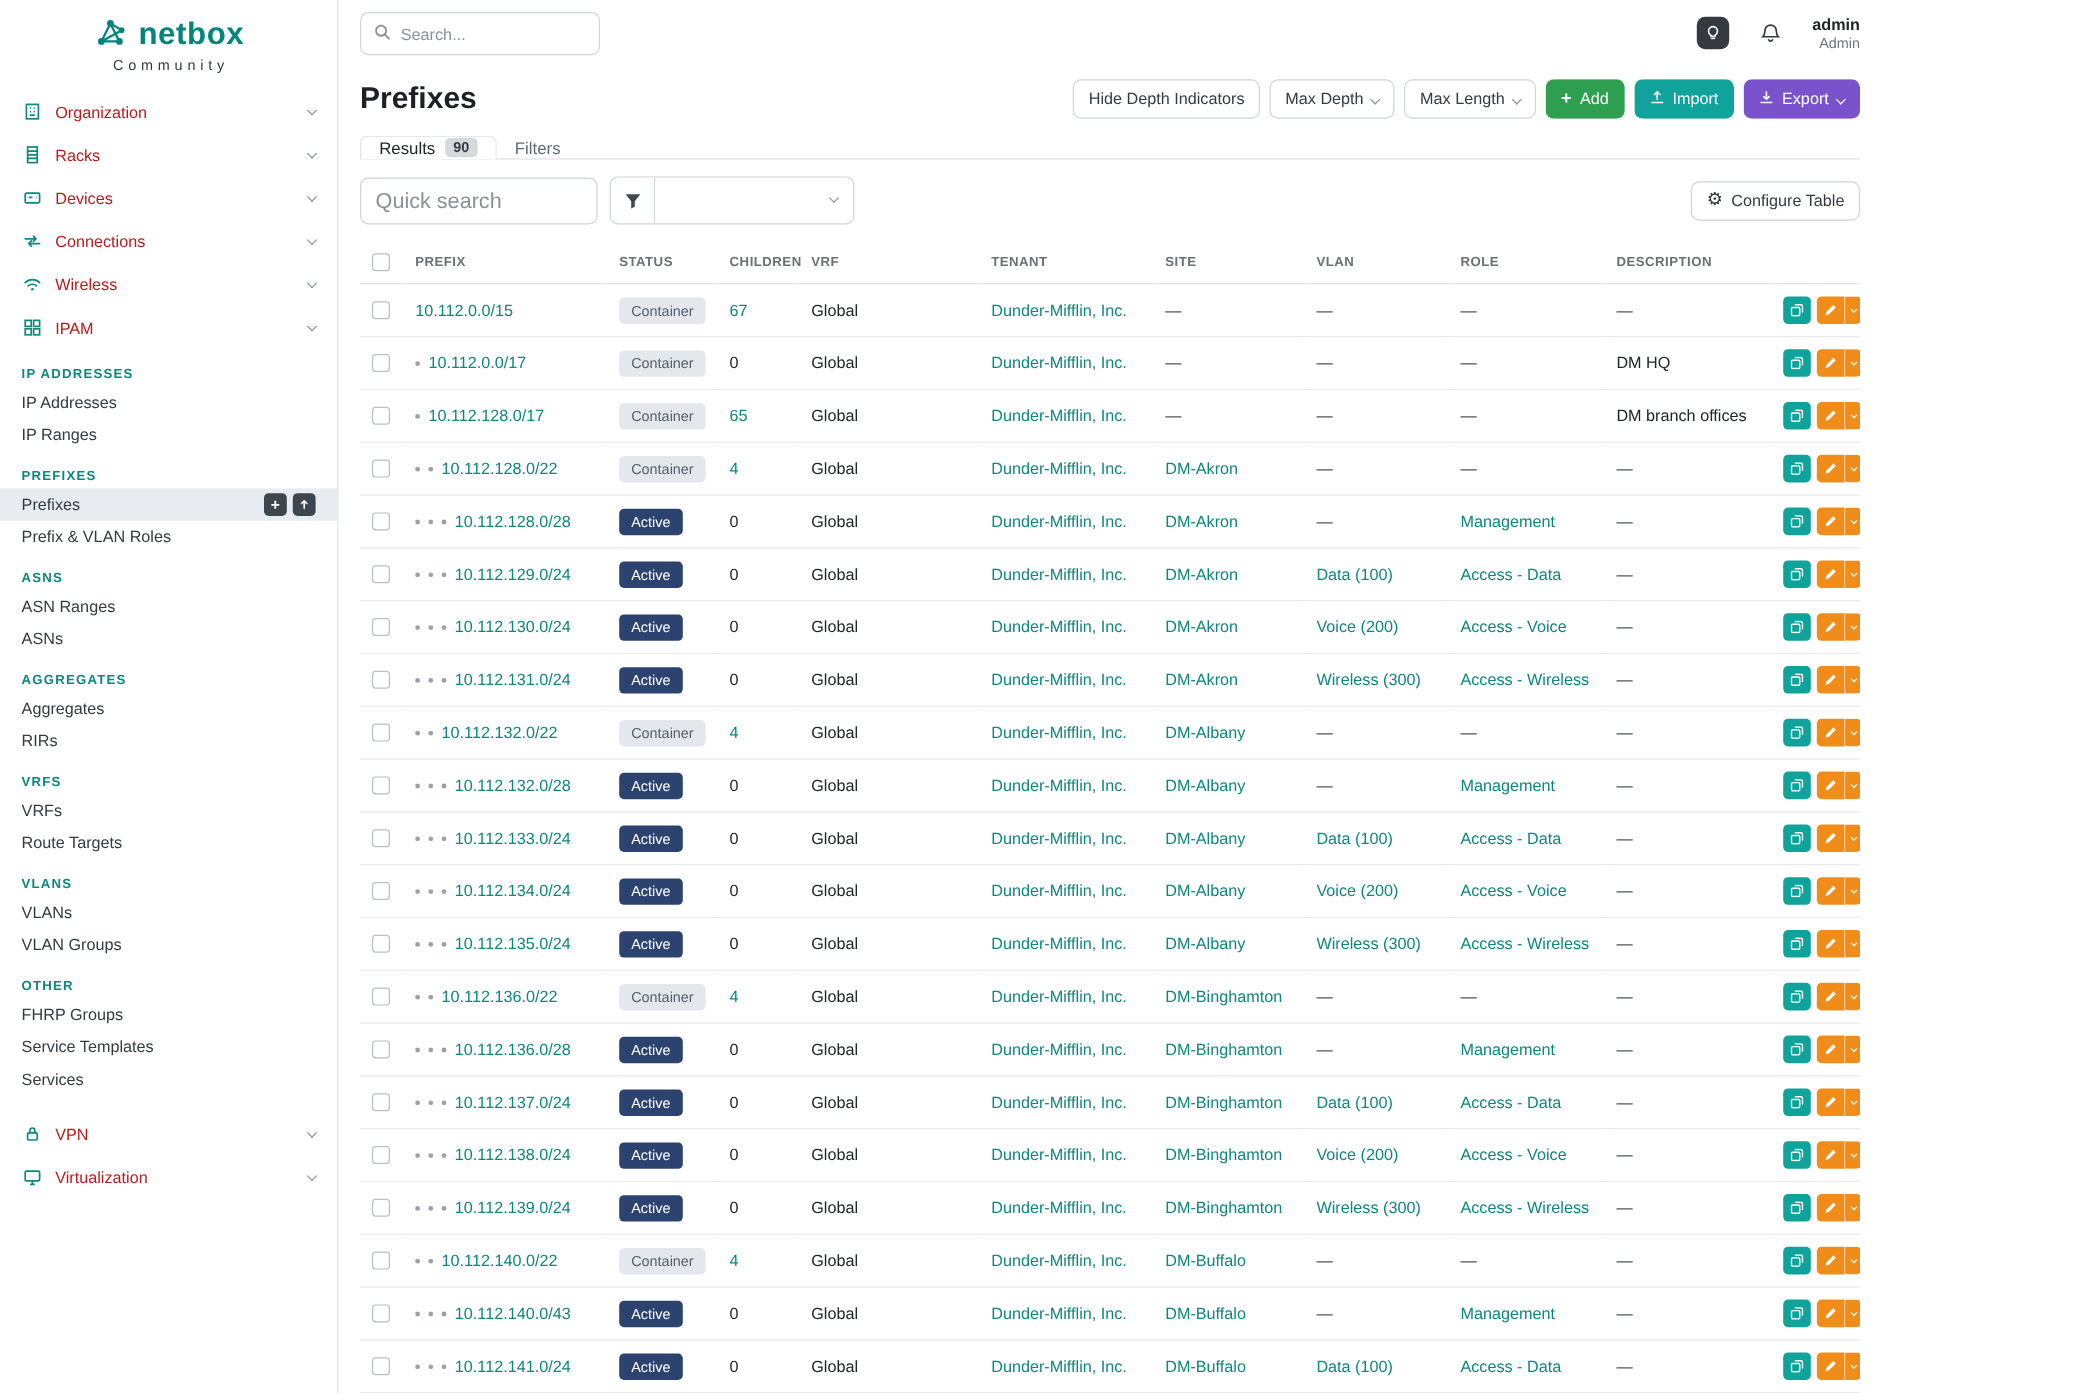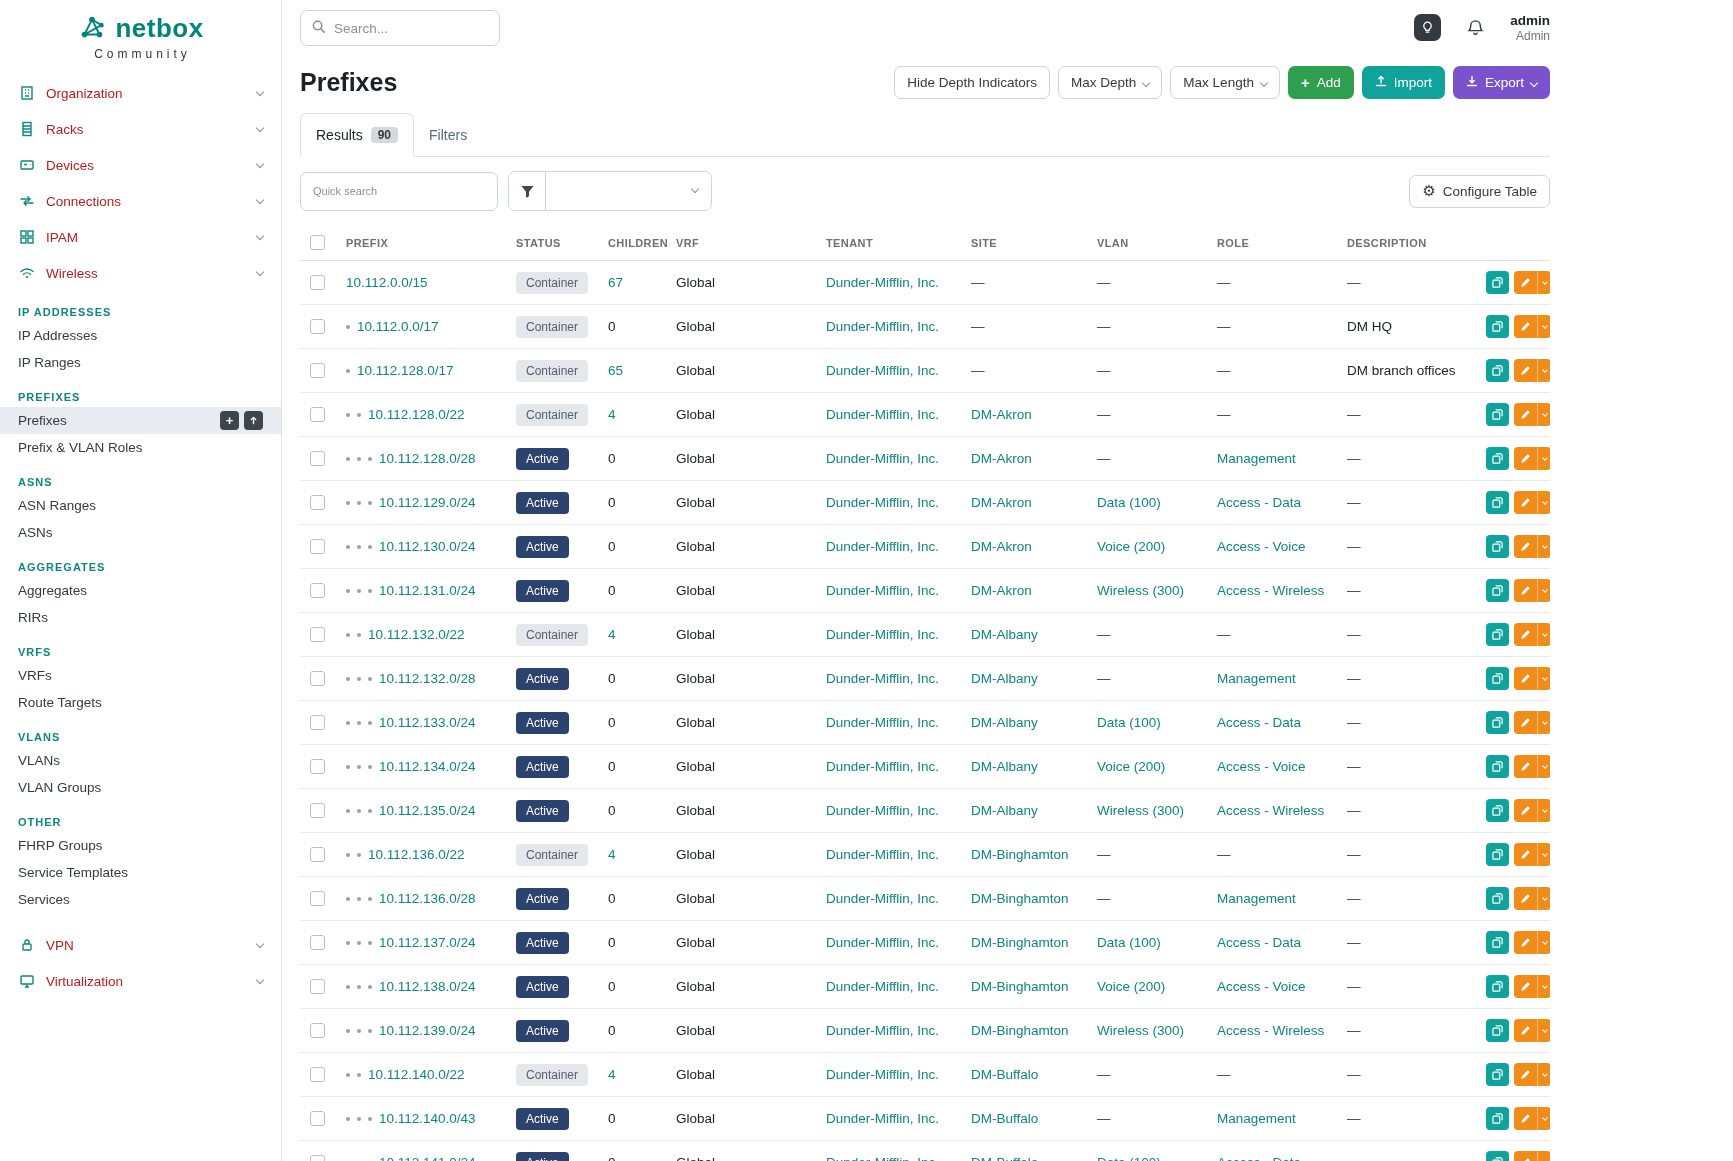--- a/index.html
+++ b/index.html
@@ -43,26 +43,26 @@
   .toolbar { margin-left:auto; display:flex; align-items:flex-end; gap:8px; }
   .btn { border-radius:7px; font-size:13.5px; font-family:"Liberation Sans",sans-serif; padding:8px 12px; display:inline-flex; align-items:center; gap:7px; cursor:pointer; border:1px solid transparent; white-space:nowrap; }
   .btn.outline { background:#fff; border-color:#ced4da; color:#343a40; }
   .btn.green  { background:#2e9e4f; color:#fff; }
   .btn.teal   { background:#10a39b; color:#fff; }
   .btn.purple { background:#7a52cc; color:#fff; }
   .btn .chev.white { border-color:#fff; }
   .plus { font-size:15px; font-weight:700; line-height:10px; }
 
   .tabs { margin-top:14px; display:flex; border-bottom:1px solid #dee2e6; width:1250px; }
-  .tab { padding:13px 15px; font-size:14px; display:flex; align-items:center; gap:8px; color:#5a6b76; cursor:pointer; }
+  .tab { padding:1px 15px; font-size:14px; display:flex; align-items:center; gap:8px; color:#5a6b76; cursor:pointer; }
   .tab.active { color:#212529; background:#fff; border:1px solid #dee2e6; border-bottom:1px solid #fff; border-radius:6px 6px 0 0; margin-bottom:-1px; }
   .count { background:#d4d9de; color:#343a40; border-radius:4px; padding:1px 7px; font-size:12px; font-weight:700; }
 
   .controls { margin-top:14px; display:flex; align-items:center; gap:10px; width:1250px; }
-  .qsearch { width:198px; height:39px; border:1px solid #ced4da; border-radius:7px; padding:0 12px; font-size:11px; font-family:"Liberation Sans",sans-serif; color:#495057; outline:none; }
+  .qsearch { width:198px; height:39px; border:1px solid #ced4da; border-radius:7px; padding:0 12px; font-size:18px; font-family:"Liberation Sans",sans-serif; color:#495057; outline:none; }
   .qsearch::placeholder { color:#8a9097; }
   .fgroup { display:flex; height:40px; border:1px solid #ced4da; border-radius:7px; overflow:hidden; }
   .fbtn { width:37px; display:flex; align-items:center; justify-content:center; border-right:1px solid #ced4da; cursor:pointer; background:#fff; }
   .fselect { width:165px; position:relative; background:#fff; cursor:pointer; }
   .fselect .chev { position:absolute; right:13px; top:50%; margin-top:-5px; }
   .spacer { flex:1; }
   .gear { font-size:15px; color:#343a40; line-height:10px; }
 
   
   table.grid { margin-top:14px; border-collapse:collapse; width:1250px; table-layout:fixed; }
@@ -142,39 +142,39 @@
             <svg width="16" height="16" viewBox="0 0 16 16" fill="none" stroke="#0e877d" stroke-width="1.4" stroke-linecap="round">
               <path d="M2 6h9M11 6 8.8 3.8M11 6 8.8 8.2"></path>
               <path d="M14 10H5M5 10l2.2-2.2M5 10l2.2 2.2"></path>
             </svg>
           </span>
           <span class="nav-lb">Connections</span>
           <span class="chev"></span>
         </div>
         <div class="nav-item">
           <span class="nav-ic">
+            <svg width="16" height="16" viewBox="0 0 16 16" fill="none" stroke="#0e877d" stroke-width="1.4" stroke-linecap="round">
+              <path d="M2 6.5a8.5 8.5 0 0 1 12 0"></path>
+              <path d="M4.5 9.3a5 5 0 0 1 7 0"></path>
+              <circle cx="8" cy="12" r="1.1" fill="#0e877d" stroke="none"></circle>
+            </svg>
+          </span>
+          <span class="nav-lb">Wireless</span>
+          <span class="chev"></span>
+        </div>
+        <div class="nav-item">
+          <span class="nav-ic">
             <svg width="16" height="16" viewBox="0 0 16 16" fill="none" stroke="#0e877d" stroke-width="1.4">
               <rect x="2" y="2" width="5" height="5"></rect>
               <rect x="9" y="2" width="5" height="5"></rect>
               <rect x="2" y="9" width="5" height="5"></rect>
               <rect x="9" y="9" width="5" height="5"></rect>
             </svg>
           </span>
           <span class="nav-lb">IPAM</span>
-          <span class="chev"></span>
-        </div>
-        <div class="nav-item">
-          <span class="nav-ic">
-            <svg width="16" height="16" viewBox="0 0 16 16" fill="none" stroke="#0e877d" stroke-width="1.4" stroke-linecap="round">
-              <path d="M2 6.5a8.5 8.5 0 0 1 12 0"></path>
-              <path d="M4.5 9.3a5 5 0 0 1 7 0"></path>
-              <circle cx="8" cy="12" r="1.1" fill="#0e877d" stroke="none"></circle>
-            </svg>
-          </span>
-          <span class="nav-lb">Wireless</span>
           <span class="chev"></span>
         </div>
       </div>
     <div id="nav-sections">
         <div class="sec-title">IP ADDRESSES</div>
         <div class="sub-item">
           <span>IP Addresses</span>
         </div>
         <div class="sub-item">
           <span>IP Ranges</span>

